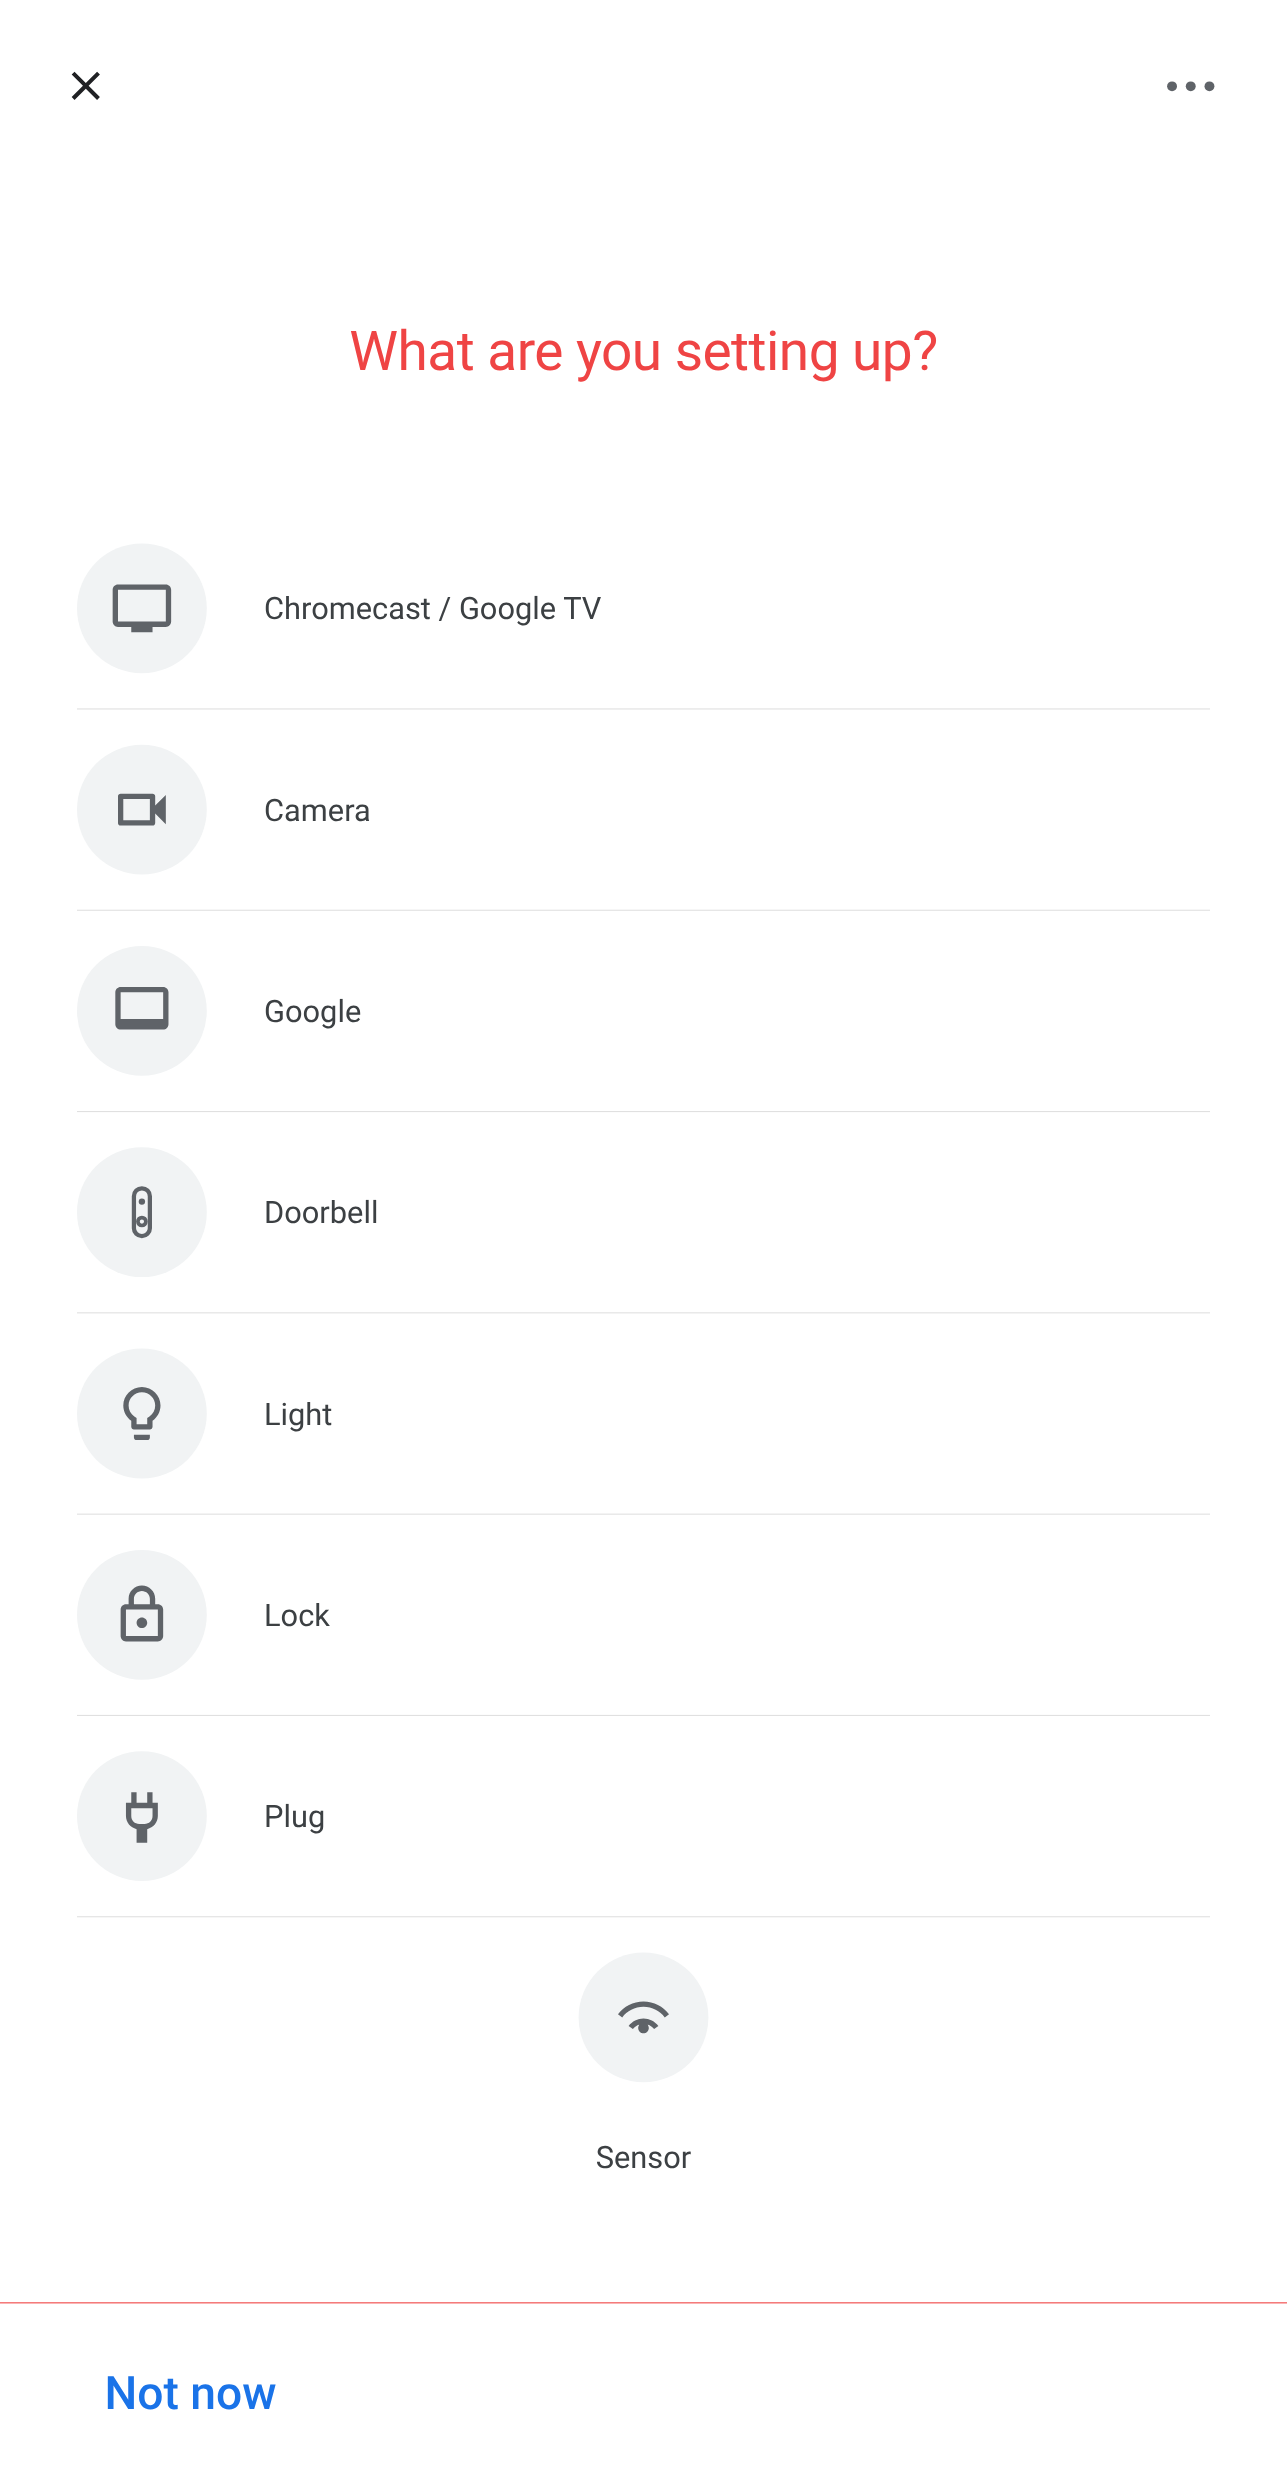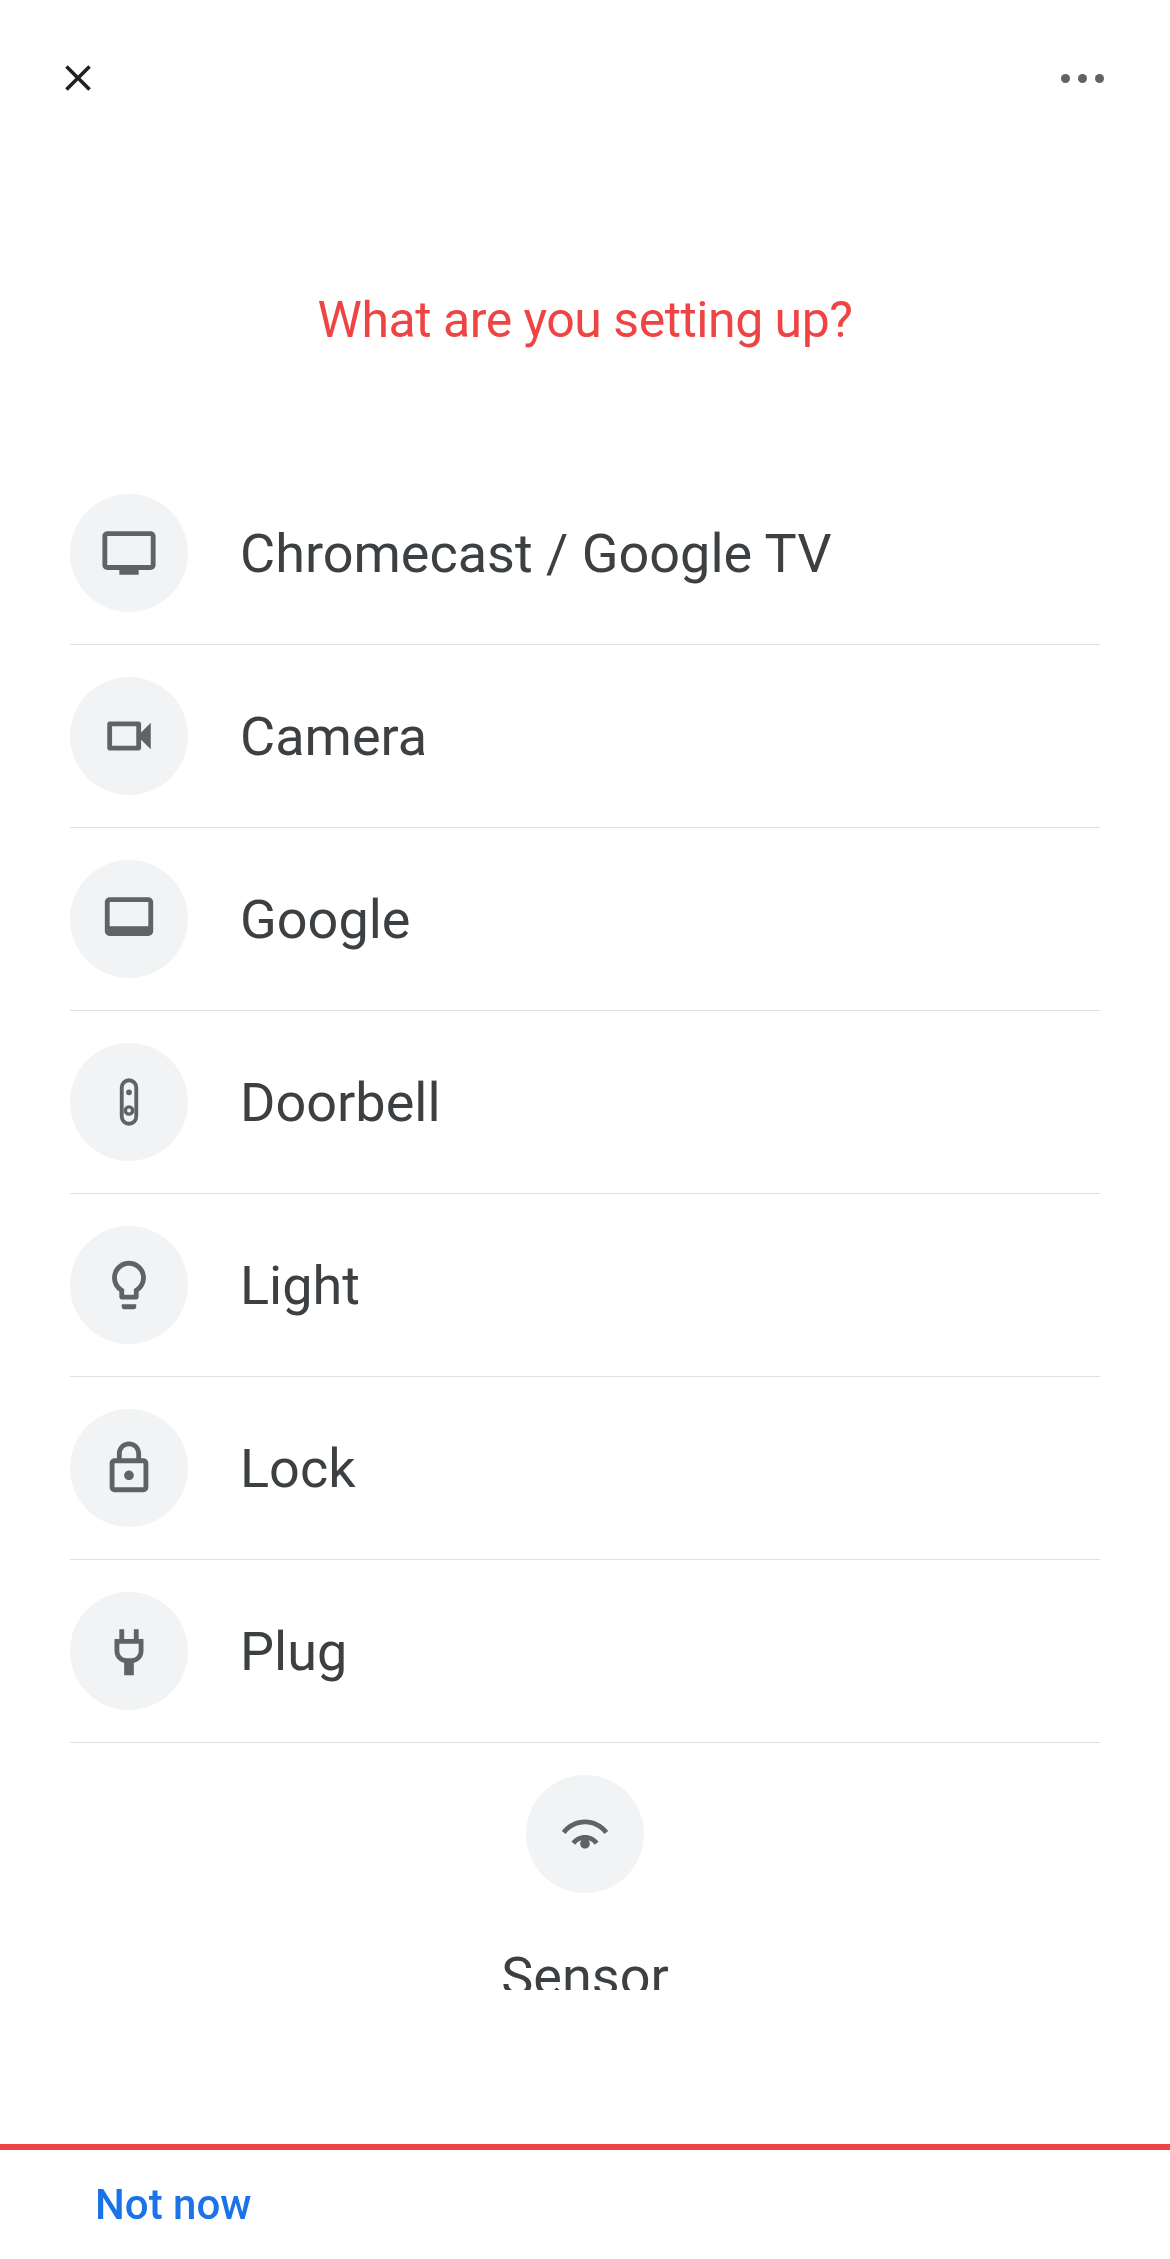--- a/index.html
+++ b/index.html
@@ -85,31 +85,31 @@
       align-items: center;
       justify-content: center;
       flex-shrink: 0;
     }
     .icon-circle svg {
       width: 58px;
       height: 58px;
       fill: #5f6368;
     }
     .item-label {
-      font-size: 54px;
+      font-size: 28px;
       font-weight: 400;
       color: #3c4043;
     }
     .footer {
       position: absolute;
       bottom: 0;
       left: 0;
       right: 0;
-      padding: 30px 95px;
-      border-top: 6px solid #ef4444;
+      padding: 58px 95px;
+      border-top: 1px solid #ef4444;
       background: #ffffff;
     }
     .not-now {
       font-size: 42px;
       font-weight: 500;
       color: #1a73e8;
       cursor: pointer;
     }
     .scroll-area {
       height: 1990px;

